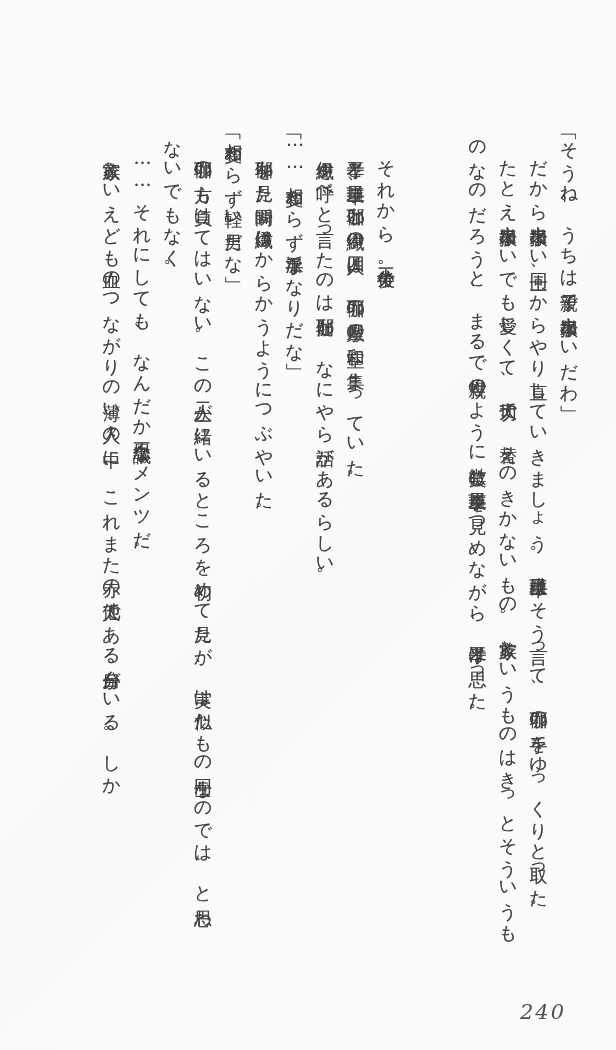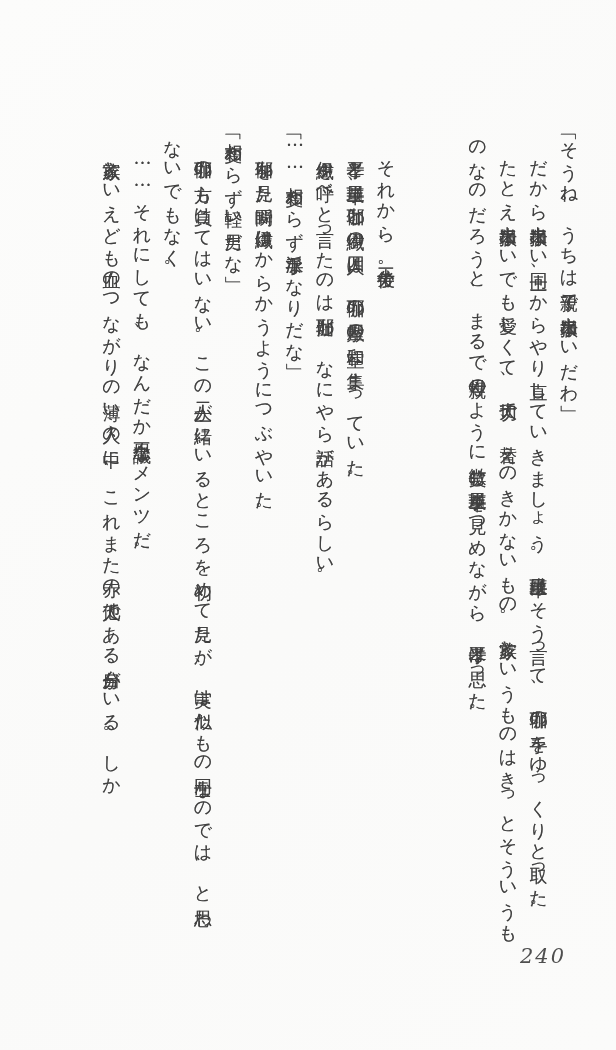--- a/index.html
+++ b/index.html
@@ -33,21 +33,21 @@
     padding: 0;
   }
   .text-block p.indent {
     text-indent: 19.2px;
   }
   .text-block p.section-break {
     margin-block-start: 61px;
   }
   .page-number {
     position: absolute;
-    top: 944px;
+    top: 1000px;
     left: 520px;
     font-style: italic;
     font-size: 21px;
     letter-spacing: 2px;
     color: #4f4f4f;
   }
 </style>
 </head>
 <body>
 

